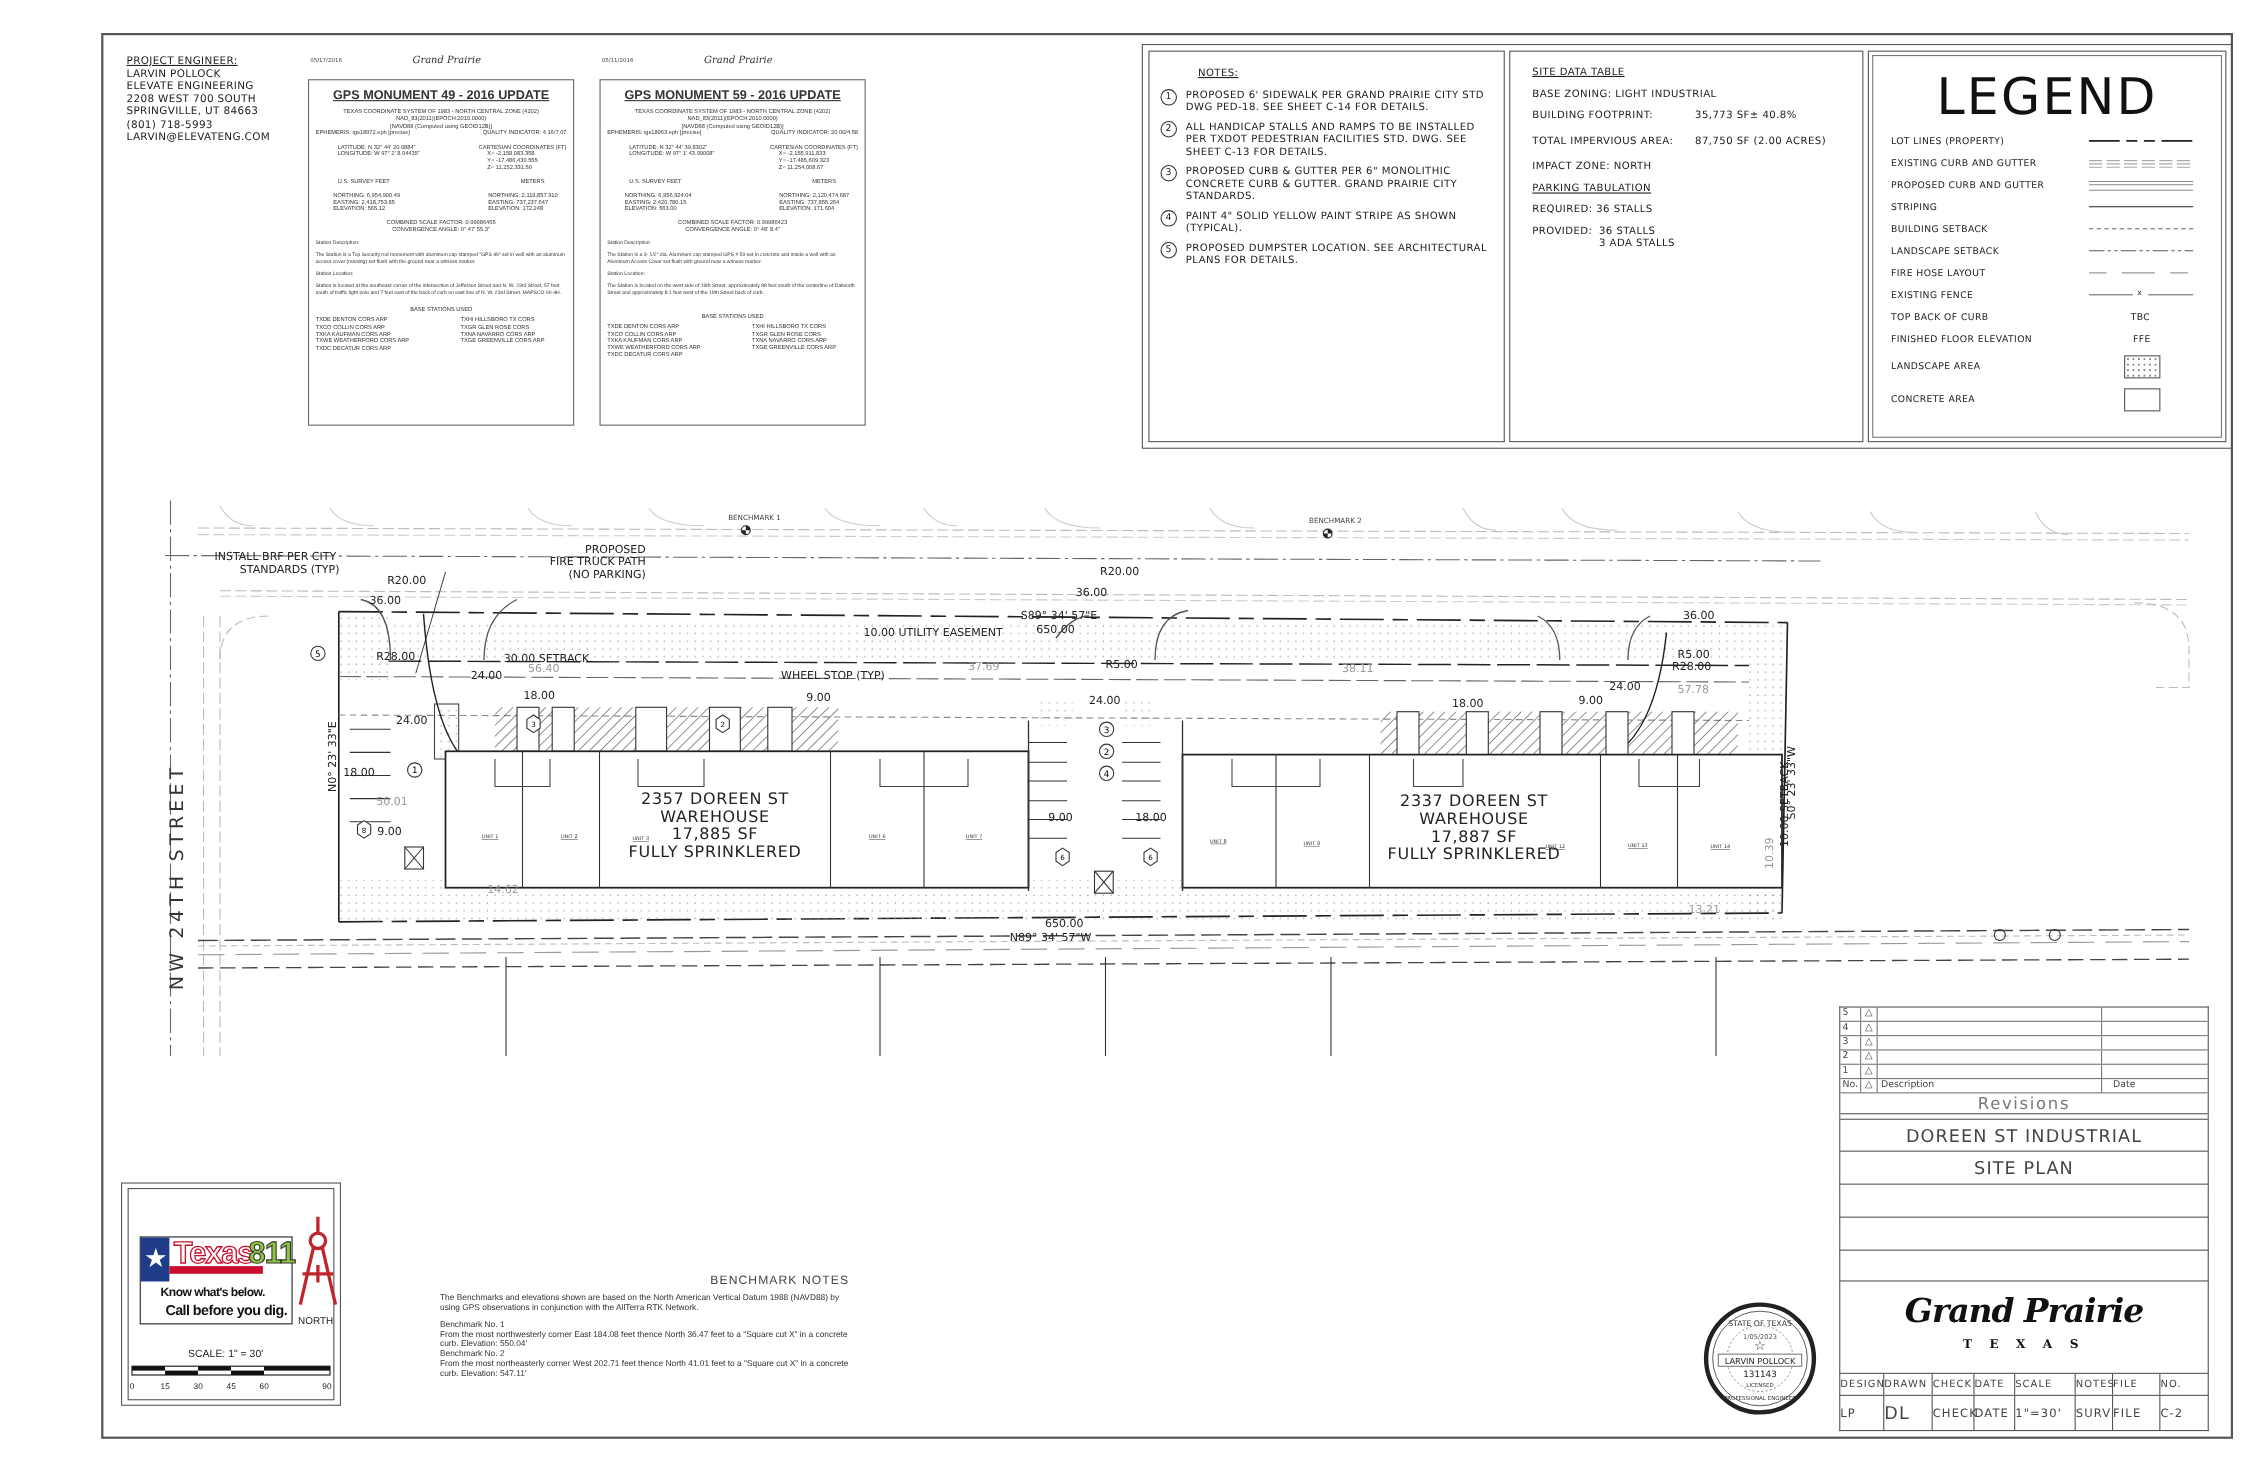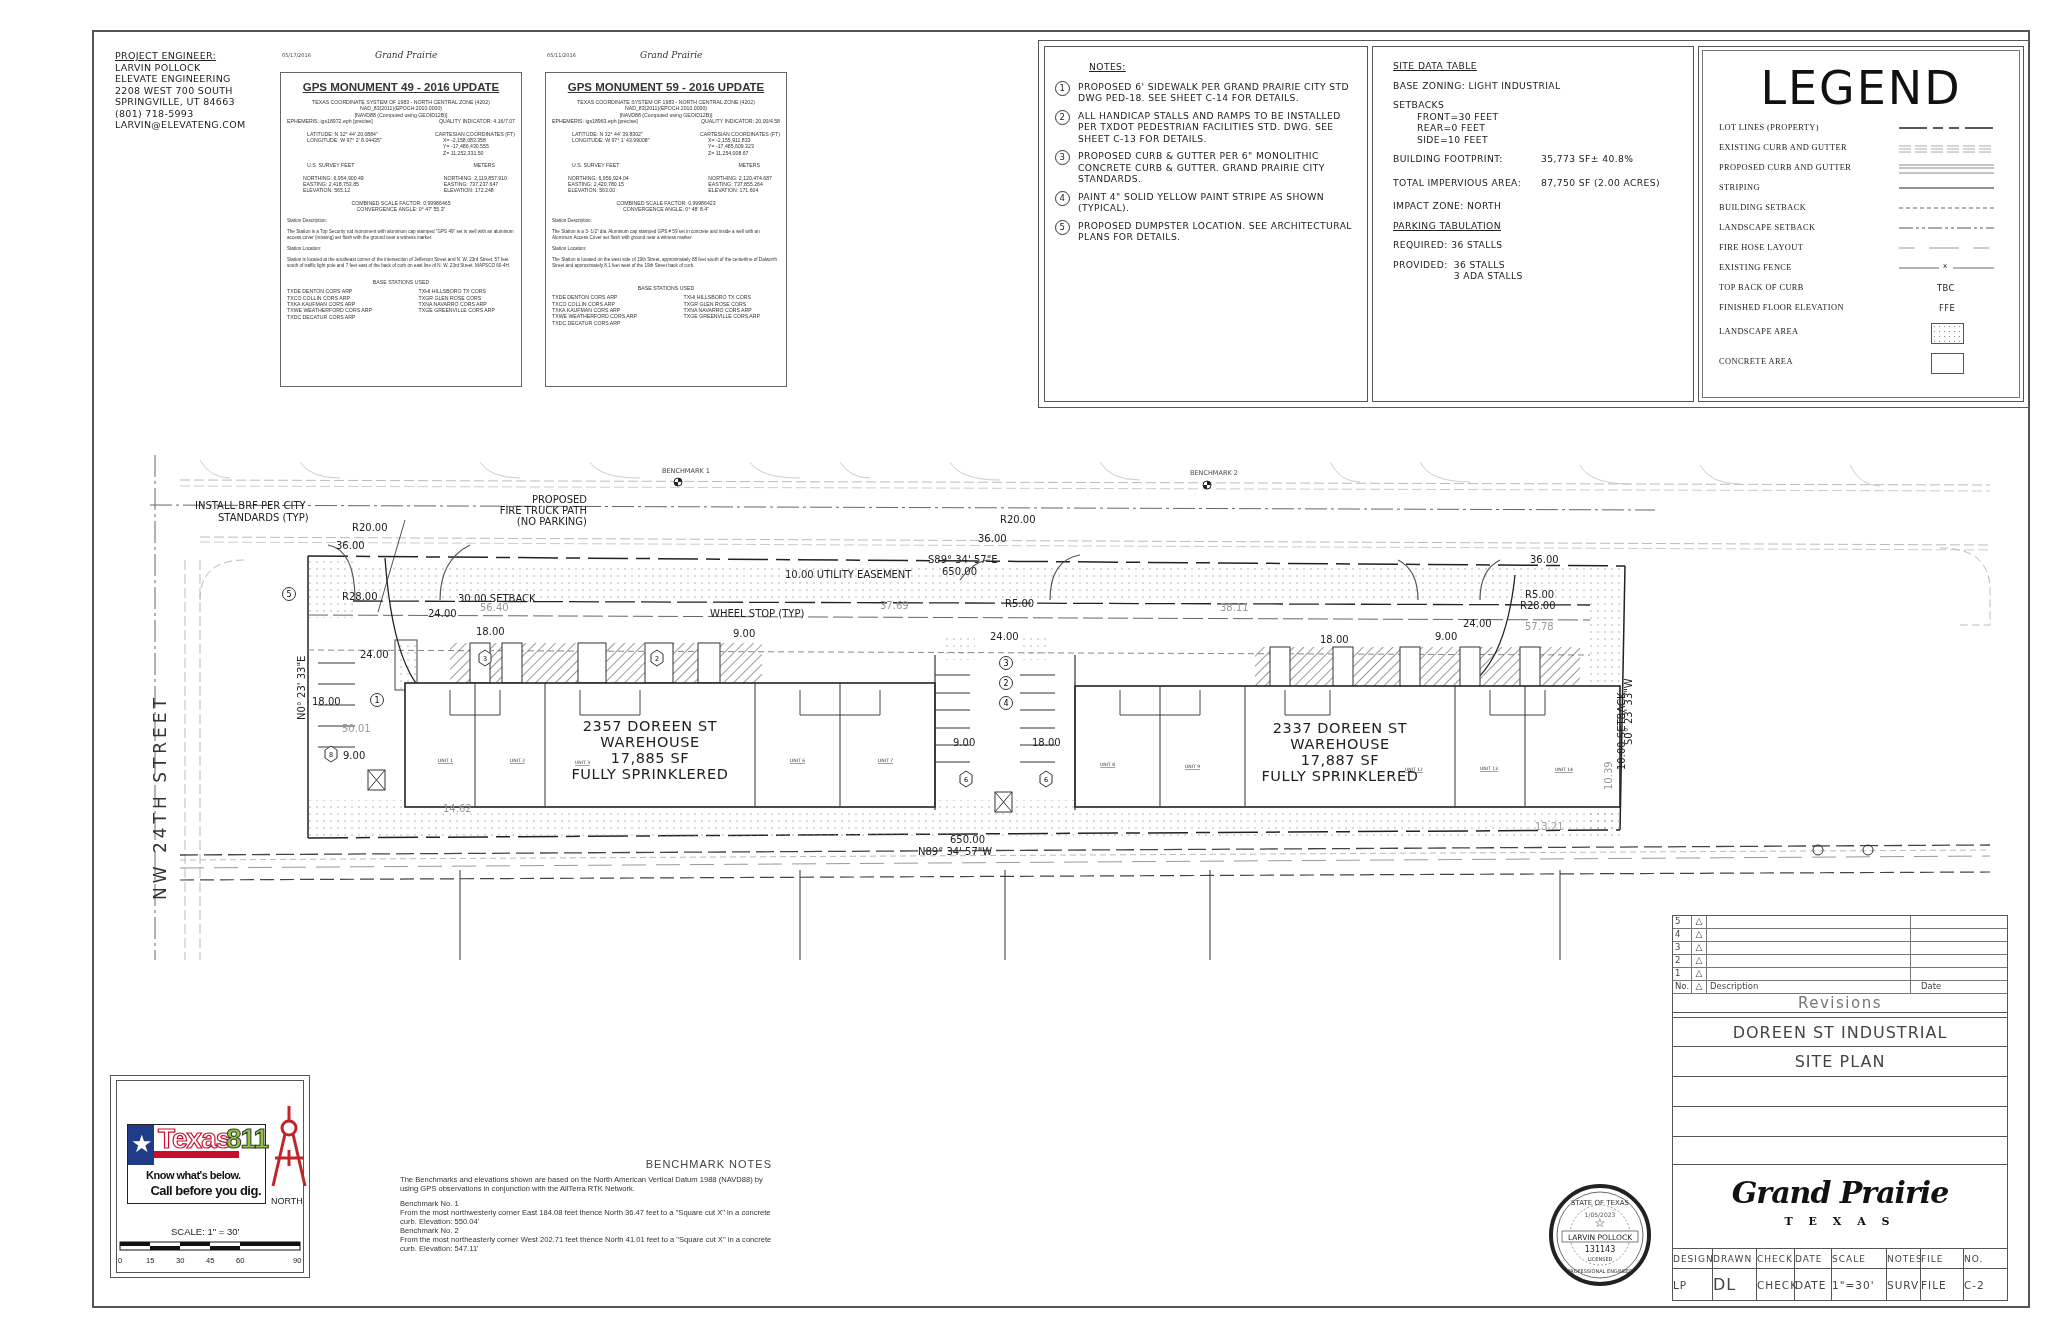--- a/index.html
+++ b/index.html
@@ -23,21 +23,21 @@
   
   .panel-outer{position:absolute;left:1038px;top:40px;width:992px;height:368px;border:1.5px solid #555;box-sizing:border-box;}
   .panel{position:absolute;border:1.5px solid #555;box-sizing:border-box;background:#fff;}
   .notes-txt{font-size:9.2px;line-height:11.5px;letter-spacing:0.4px;}
   .note-row{display:flex;margin-bottom:6px;}
   .note-num{width:13px;height:13px;border:1px solid #333;border-radius:50%;font-size:8.5px;line-height:13px;text-align:center;margin-right:8px;flex:none;}
   .sd-row{font-size:9.2px;line-height:11.5px;margin-bottom:8px;letter-spacing:0.4px;}
   .sd-val{position:absolute;left:148px;}
   .legend-title{font-size:46px;text-align:center;letter-spacing:2px;margin-top:14px;color:#111;}
   .leg-row{position:relative;height:20px;font-size:8.4px;letter-spacing:0.4px;}
-  .leg-label{position:absolute;left:20px;top:4px;font-family:Liberation Serif, serif;}
+  .leg-label{position:absolute;left:20px;top:4px;}
   
   .tb{position:absolute;left:1672px;top:915px;width:336px;height:385px;}
   .rev-row{height:12px;border-bottom:1px solid #777;display:flex;font-size:8.5px;color:#444;}
   .rev-num{width:16px;border-right:1px solid #777;padding-left:2px;}
   .rev-tri{width:14px;border-right:1px solid #777;text-align:center;font-size:9px;line-height:11px;}
   .rev-desc{flex:1;border-right:1px solid #777;padding-left:3px;}
   .rev-date{width:86px;padding-left:10px;}
   .tb-cell{border:1.5px solid #555;border-top:none;box-sizing:border-box;text-align:center;color:#444;letter-spacing:1px;}
   .foot-grid{display:flex;}
   .foot-grid > div{border-right:1.2px solid #555;box-sizing:border-box;text-align:left;font-size:9px;color:#444;}
@@ -220,26 +220,20 @@
     </div>
   <div class="note-row notes-txt">
       <span class="note-num">5</span>
       <span>PROPOSED DUMPSTER LOCATION. SEE ARCHITECTURAL PLANS FOR DETAILS.</span>
     </div>
 </div>
 
 <div class="panel cad" style="left:1372px;top:46px;width:322px;height:356px;padding:13px 20px 0 20px;">
   <div class="sd-row u">SITE DATA TABLE</div>
   <div class="sd-row">BASE ZONING: LIGHT INDUSTRIAL</div>
-  <div class="sd-row">
-    <div>SETBACKS</div>
-    <div style="padding-left:24px">FRONT=30 FEET</div>
-    <div style="padding-left:24px">REAR=0 FEET</div>
-    <div style="padding-left:24px">SIDE=10 FEET</div>
-  </div>
   <div class="sd-row" style="position:relative"><span>BUILDING FOOTPRINT:</span><span class="sd-val">35,773 SF± 40.8%</span></div>
   <div class="sd-row" style="position:relative;margin-top:12px;"><span>TOTAL IMPERVIOUS AREA:</span><span class="sd-val">87,750 SF (2.00 ACRES)</span></div>
   <div class="sd-row" style="margin-top:12px;">IMPACT ZONE: NORTH</div>
   <div class="sd-row u">PARKING TABULATION</div>
   <div class="sd-row">REQUIRED: 36 STALLS</div>
   <div class="sd-row" style="display:flex">
       <span>PROVIDED:</span>
       <span style="padding-left:6px">
         <div>36 STALLS</div>
         <div>3  ADA STALLS</div>

